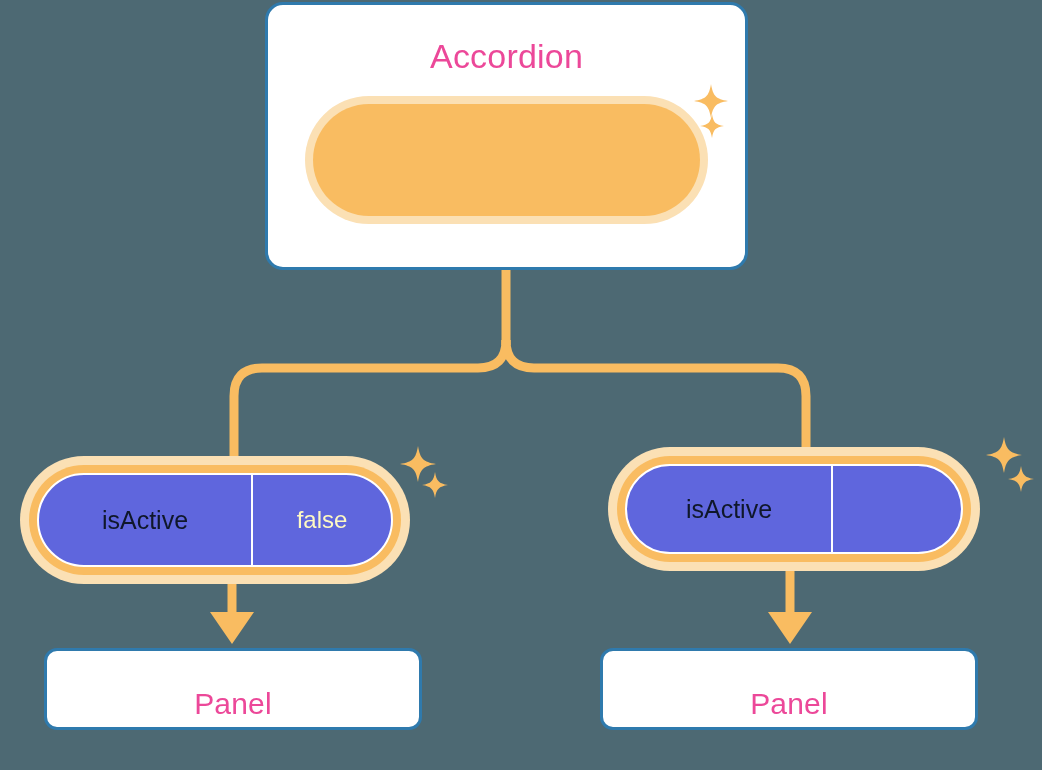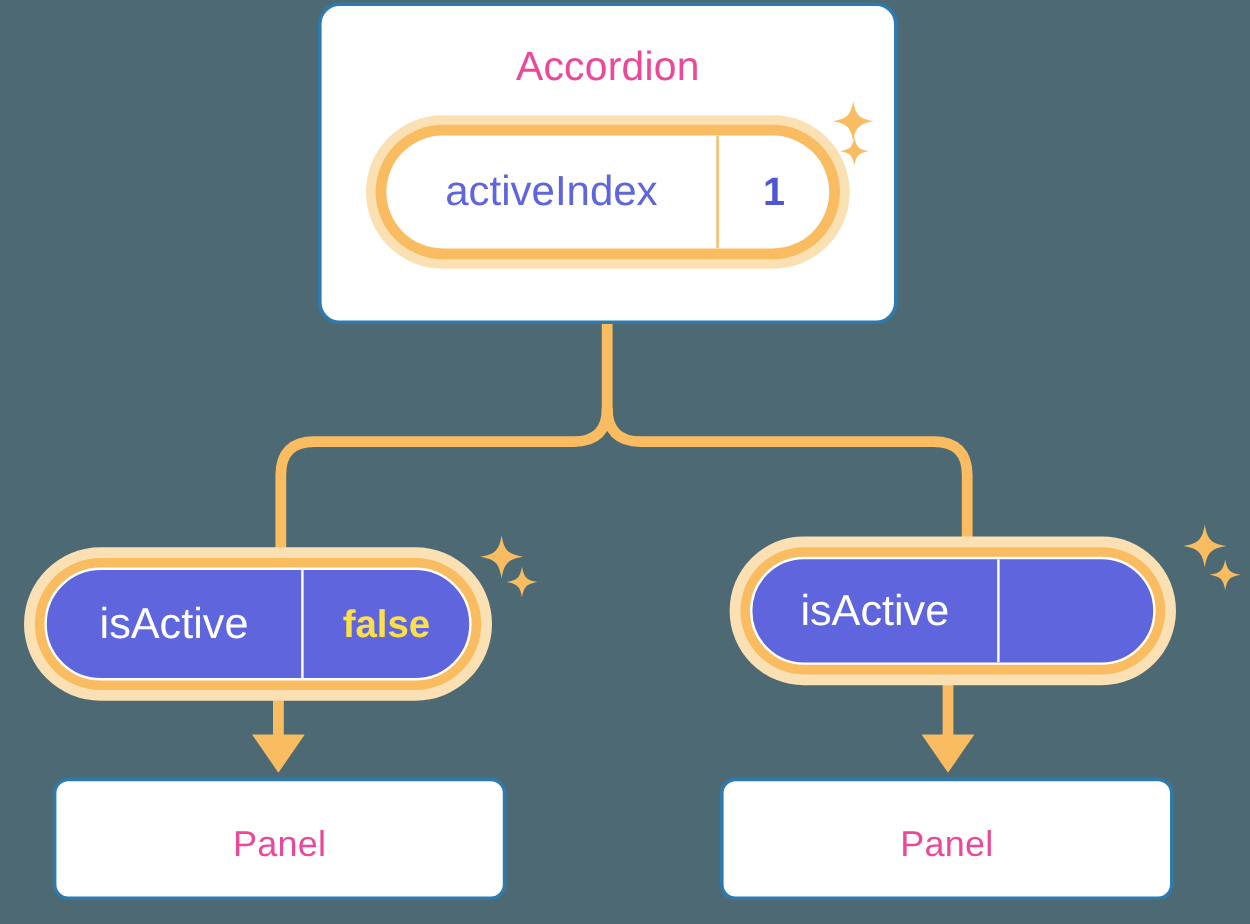--- a/index.html
+++ b/index.html
@@ -54,21 +54,21 @@
     color: #ec4899;
     font-size: 34px;
     font-weight: 400;
     letter-spacing: 0.2px;
   }
   #accordion-card .card-title { top: 32px; }
 
   
   .panel-card {
     width: 378px;
-    height: 102px;
+    height: 82px;
     top: 648px;
     border-radius: 13px;
   }
   #panel-left  { left: 44px; }
   #panel-right { left: 600px; }
   .panel-card .card-title {
     top: 36px;
     font-size: 30px;
   }
 
@@ -135,28 +135,28 @@
   .pill-purple .pill-ring {
     left: 9px; top: 9px; right: 9px; bottom: 9px;
     background: #f9bc61;
   }
   .pill-purple .pill-body {
     left: 17px; top: 17px; right: 17px; bottom: 17px;
     background: #5f66dd;
     border: 2px solid #ffffff;
   }
   .pill-purple .pill-key {
-    color: #ffffff;
-    font-size: 36px;
+    color: #0f172a;
+    font-size: 25px;
     border-right: 2px solid #ffffff;
   }
   .pill-purple .pill-val {
-    color: #fde047;
-    font-size: 32px;
-    font-weight: 700;
+    color: #fef9c3;
+    font-size: 24px;
+    font-weight: 400;
   }
 
   #pill-is-active-false { left: 20px; top: 456px; width: 390px; height: 128px; }
   #pill-is-active-false .pill-key { width: 214px; }
 
   #pill-is-active-true  { left: 608px; top: 447px; width: 372px; height: 124px; }
   #pill-is-active-true .pill-key { width: 206px; }
 
   
   .sparkle {
@@ -186,24 +186,20 @@
     </g>
   </svg>
 
   <div class="card" id="accordion-card">
     <div class="card-title">Accordion</div>
   </div>
 
   <div class="pill-wrap" id="pill-active-index">
     <div class="pill-glow"></div>
     <div class="pill-ring"></div>
-    <div class="pill-body">
-      <div class="pill-key">activeIndex</div>
-      <div class="pill-val">1</div>
-    </div>
   </div>
 
   <svg class="sparkle" style="left:694px; top:84px;" width="34" height="34" viewBox="0 0 34 34">
     <path d="M17 0 C19 12 22 15 34 17 C22 19 19 22 17 34 C15 22 12 19 0 17 C12 15 15 12 17 0 Z" fill="#f9bc61"></path>
   </svg>
   <svg class="sparkle" style="left:700px; top:114px;" width="24" height="24" viewBox="0 0 34 34">
     <path d="M17 0 C19 12 22 15 34 17 C22 19 19 22 17 34 C15 22 12 19 0 17 C12 15 15 12 17 0 Z" fill="#f9bc61"></path>
   </svg>
 
   <div class="pill-wrap pill-purple" id="pill-is-active-false">

